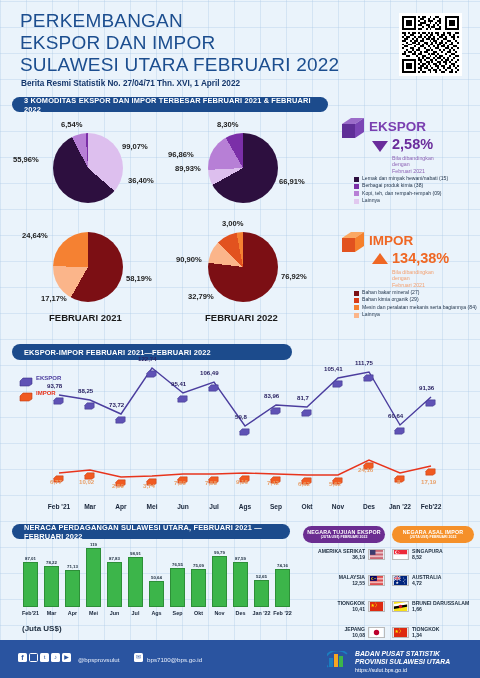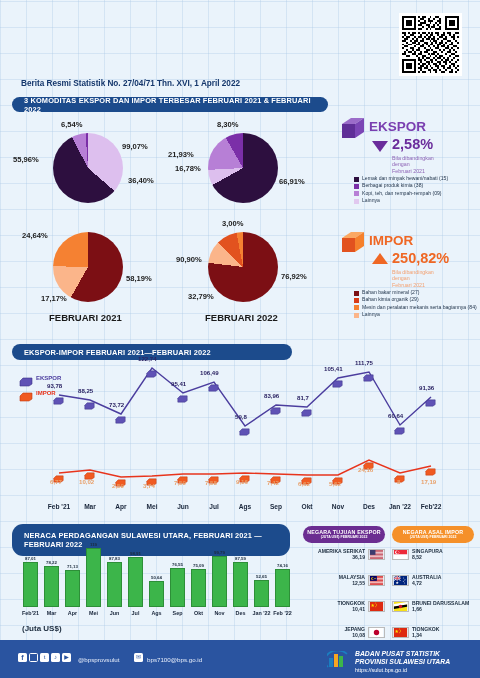--- a/index.html
+++ b/index.html
@@ -87,20 +87,25 @@
   .fhandle { position:absolute; font-size:6.2px; color:#e7eefb; }
   .bpslogo-tx { position:absolute; color:#fff; font-style:italic; font-weight:bold;
     font-size:6.8px; line-height:8px; }
 </style>
 </head>
 <body>
 
 <div id="page">
 
   <div class="hdr">
+    <div class="hdr-title">
+      <div>PERKEMBANGAN</div>
+      <div>EKSPOR DAN IMPOR</div>
+      <div class="l3">SULAWESI UTARA FEBRUARI 2022</div>
+    </div>
     <div class="hdr-sub">Berita Resmi Statistik No. 27/04/71 Thn. XVI, 1 April 2022</div>
     <div class="qr">
       <svg width="57" height="57" viewBox="0 0 29 29" shape-rendering="crispEdges">
         <rect width="29" height="29" fill="#fff"></rect>
         <g fill="#000">
           <rect x="0" y="0" width="7" height="1"></rect>
             <rect x="0" y="6" width="7" height="1"></rect>
           <rect x="0" y="0" width="1" height="7"></rect>
             <rect x="6" y="0" width="1" height="7"></rect>
           <rect x="2" y="2" width="3" height="3"></rect>
@@ -344,22 +349,22 @@
   <div class="plabel" style="left:128px; top:176px;">36,40%</div>
 
   <div class="pie-wrap" style="left:208px; top:133px; width:70px; height:70px;">
     <div class="pie" style="width:70px;height:70px;background:conic-gradient(from 0deg,
             #2d0f3f 0deg 240.9deg,
             #ddbfee 240.9deg 266.9deg,
             #b77fd6 266.9deg 330.2deg,
             #7b2fa8 330.2deg 360deg);"></div>
   </div>
   <div class="plabel" style="left:217px; top:120px;">8,30%</div>
-  <div class="plabel" style="left:168px; top:150px;">21,93%</div>
-  <div class="plabel" style="left:175px; top:164px;">16,78%</div>
+  <div class="plabel" style="left:168px; top:150px;">96,86%</div>
+  <div class="plabel" style="left:175px; top:164px;">89,93%</div>
   <div class="plabel" style="left:279px; top:177px;">66,91%</div>
 
   <div class="pie-wrap" style="left:53px; top:232px; width:70px; height:70px;">
     <div class="pie" style="width:70px;height:70px;background:conic-gradient(from 0deg,
             #7c0f14 0deg 209.5deg,
             #fbb58a 209.5deg 271.3deg,
             #f58132 271.3deg 360deg);"></div>
   </div>
   <div class="plabel" style="left:22px; top:231px;">24,64%</div>
   <div class="plabel" style="left:18px; top:294px;margin-left:23px;">17,17%</div>
@@ -416,21 +421,21 @@
 
   <div class="cube" style="left:340px; top:230px;">
     <svg width="26" height="26" viewBox="0 0 26 26">
       <polygon points="2,8 11,2 24,2 15,8" fill="#fba863"></polygon>
       <polygon points="2,8 15,8 15,22 2,22" fill="#e2521f"></polygon>
       <polygon points="15,8 24,2 24,16 15,22" fill="#f5802c"></polygon>
     </svg>
   </div>
   <div class="badge-title" style="left:369px; top:233px; color:#ef6724;">IMPOR</div>
   <div class="tri" style="left:372px; top:253px; border-left:8px solid transparent; border-right:8px solid transparent; border-bottom:11px solid #ef6724;"></div>
-  <div class="badge-pct" style="left:392px; top:250px; color:#ef6724;">250,82%</div>
+  <div class="badge-pct" style="left:392px; top:250px; color:#ef6724;">134,38%</div>
   <div class="badge-note" style="left:392px; top:269px; color:#f3a070;">
     <div>Bila dibandingkan</div>
     <div>dengan</div>
     <div>Februari 2021</div>
   </div>
   <div class="legend" style="left:354px; top:290px; width:124px;">
     <div class="legend-row">
       <span class="legend-sw" style="background:#7c0f14;"></span>
       <span class="legend-tx">Bahan bakar mineral (27)</span>
     </div>
@@ -583,21 +588,21 @@
   <div class="xlabel" style="left:167px;top:503px;width:32px;">Jun</div>
   <div class="xlabel" style="left:198px;top:503px;width:32px;">Jul</div>
   <div class="xlabel" style="left:229px;top:503px;width:32px;">Ags</div>
   <div class="xlabel" style="left:260px;top:503px;width:32px;">Sep</div>
   <div class="xlabel" style="left:291px;top:503px;width:32px;">Okt</div>
   <div class="xlabel" style="left:322px;top:503px;width:32px;">Nov</div>
   <div class="xlabel" style="left:353px;top:503px;width:32px;">Des</div>
   <div class="xlabel" style="left:384px;top:503px;width:32px;">Jan '22</div>
   <div class="xlabel" style="left:415px;top:503px;width:32px;">Feb'22</div>
 
-  <div class="banner" style="left:12px; top:524px; width:278px; height:32px;">
+  <div class="banner" style="left:12px; top:524px; width:278px; height:15px;">
     <span>NERACA PERDAGANGAN SULAWESI UTARA, FEBRUARI 2021 — FEBRUARI 2022</span>
   </div>
 
   <div class="bar" style="left:23px;top:562px;width:15px;height:45px;"></div>
   <div class="blabel" style="left:19px;top:556px;width:23px;">87,01</div>
   <div class="bar" style="left:44px;top:566px;width:15px;height:41px;"></div>
   <div class="blabel" style="left:40px;top:560px;width:23px;">78,22</div>
   <div class="bar" style="left:65px;top:570px;width:15px;height:37px;"></div>
   <div class="blabel" style="left:61px;top:564px;width:23px;">71,13</div>
   <div class="bar" style="left:86px;top:548px;width:15px;height:59px;"></div>

